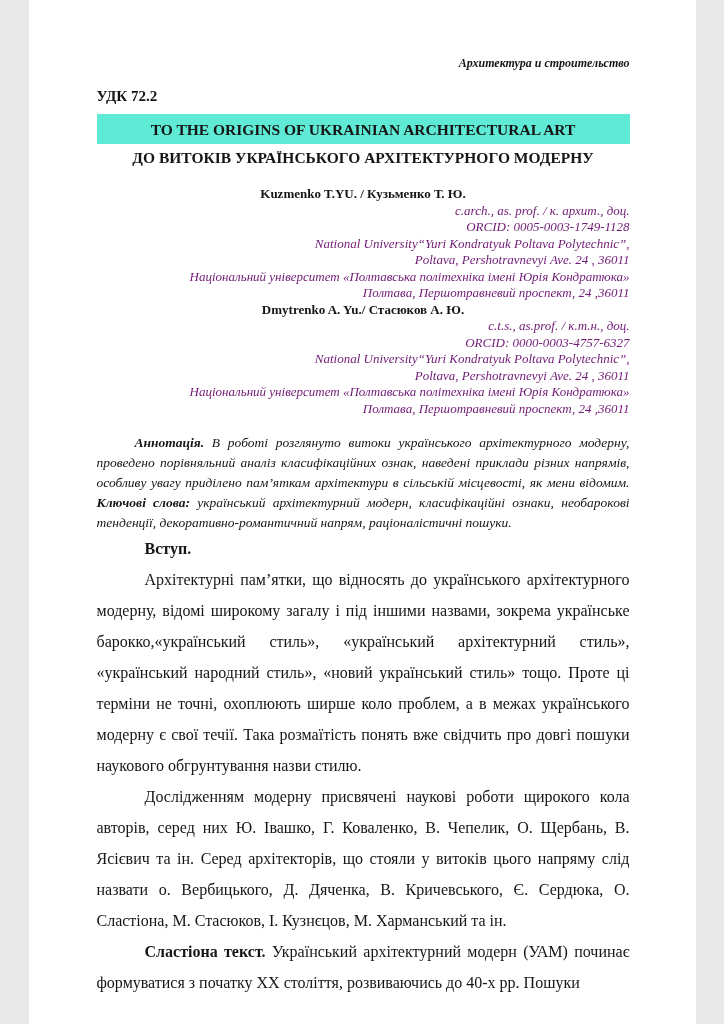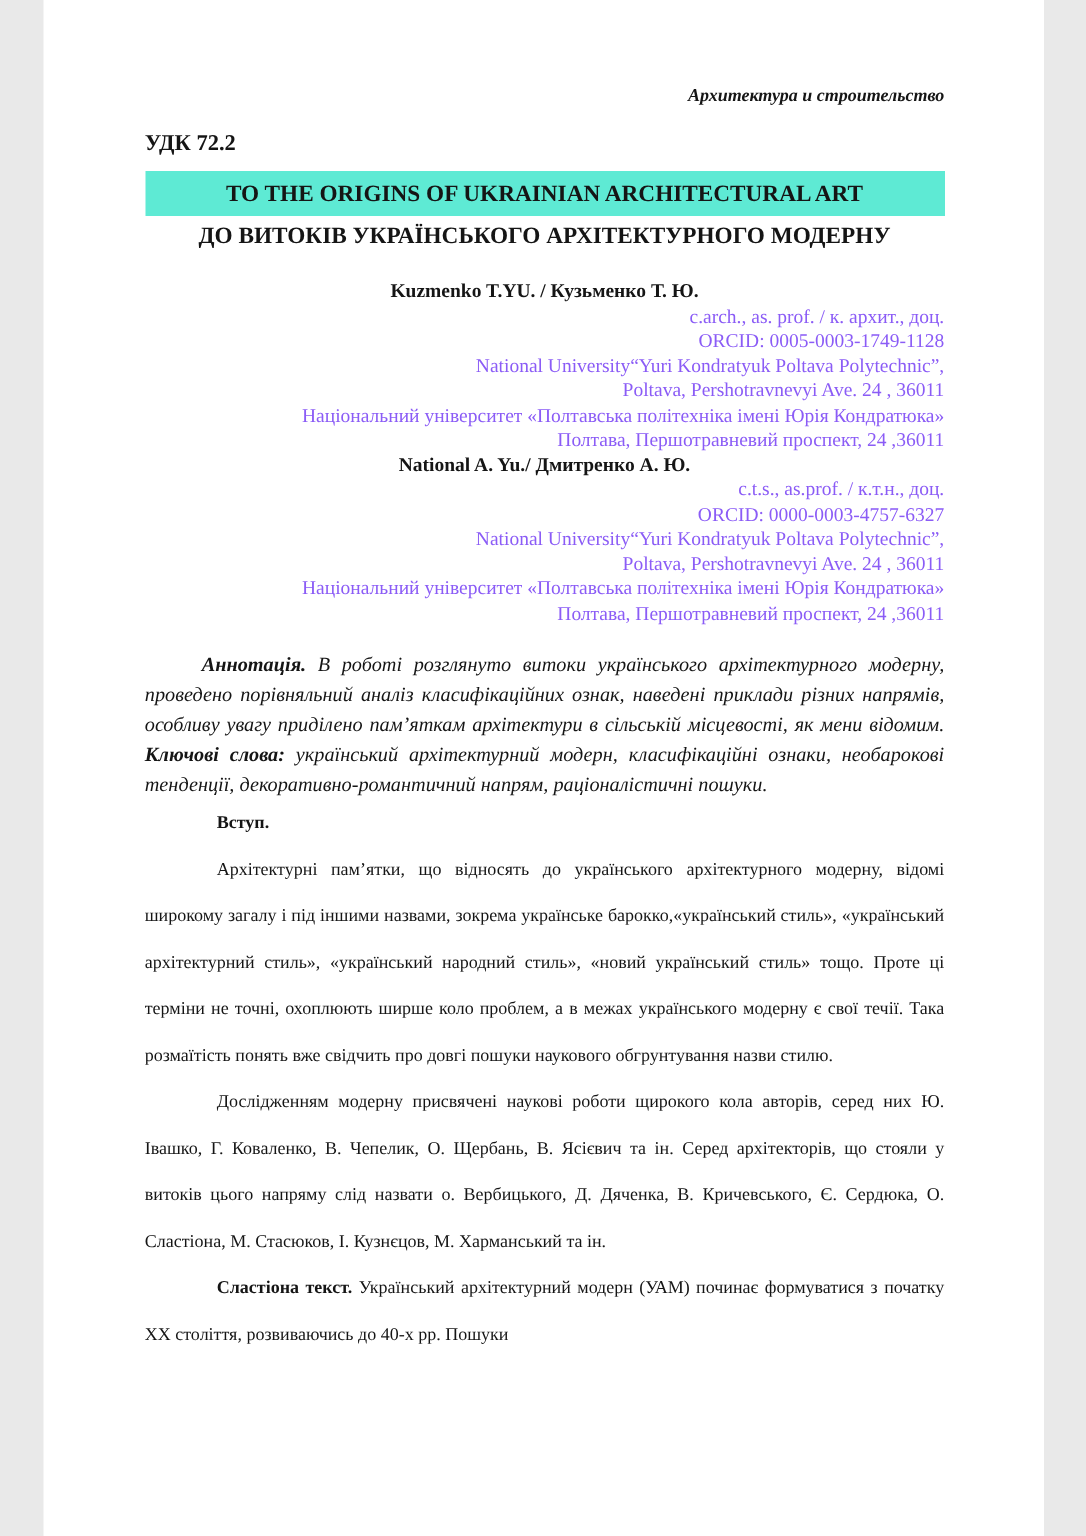--- a/index.html
+++ b/index.html
@@ -12,28 +12,28 @@
   .journal-header {
     text-align:right; font-style:italic; font-weight:bold;
     font-size:12px; line-height:14px; margin-bottom:16px;
   }
   .udc { font-weight:bold; font-size:15px; line-height:20px; margin-bottom:8px; }
   .title-block { text-align:center; font-weight:bold; font-size:15.5px; line-height:24px; margin-bottom:12px; }
   .title-en { background:#5eead4; padding:4px 0 2px 0; }
   .title-uk { padding:2px 0 4px 0; }
   .authors { text-align:right; font-size:13px; line-height:16.5px; }
   .author-line.bold { font-weight:bold; }
-  .author-line.italic { color:#8b5cf6; }
+  .author-line.italic { font-style:italic; color:#701a75; }
   .abstract {
     margin:16px 0 0 0; font-size:13.5px; line-height:20px;
     font-style:italic; text-align:justify; text-indent:38px;
   }
   .bi { font-weight:bold;margin-top:16px; }
   .body-p {
-    margin:0; font-size:12px; line-height:31px;
+    margin:0; font-size:16px; line-height:31px;
     text-align:justify; text-indent:48px;
   }
   .intro-heading { font-weight:bold; text-align:left; }
   .bold { font-weight:bold;text-align:center; }
 </style>
 </head>
 <body>
 
 <div class="page">
 
@@ -47,21 +47,21 @@
   </div>
 
   <div class="authors">
     <div class="author-line bold">Kuzmenko T.YU. / Кузьменко Т. Ю.</div>
     <div class="author-line italic">c.arch., as. prof. / к. архит., доц.</div>
     <div class="author-line italic">ORCID: 0005-0003-1749-1128</div>
     <div class="author-line italic">National University“Yuri Kondratyuk Poltava Polytechnic”,</div>
     <div class="author-line italic">Poltava, Pershotravnevyi Ave. 24 , 36011</div>
     <div class="author-line italic">Національний університет «Полтавська політехніка імені Юрія Кондратюка»</div>
     <div class="author-line italic">Полтава, Першотравневий проспект,  24 ,36011</div>
-    <div class="author-line bold">National A. Yu./ Дмитренко А. Ю.</div>
+    <div class="author-line bold">Dmytrenko A. Yu./ Стасюков А. Ю.</div>
     <div class="author-line italic">c.t.s., as.prof. / к.т.н., доц.</div>
     <div class="author-line italic">ORCID: 0000-0003-4757-6327</div>
     <div class="author-line italic">National University“Yuri Kondratyuk Poltava Polytechnic”,</div>
     <div class="author-line italic">Poltava, Pershotravnevyi Ave. 24 , 36011</div>
     <div class="author-line italic">Національний університет «Полтавська політехніка імені Юрія Кондратюка»</div>
     <div class="author-line italic">Полтава, Першотравневий проспект,  24 ,36011</div>
   </div>
 
   <p class="abstract"><span class="bi">Аннотація.</span><span> В роботі розглянуто витоки українського архітектурного модерну, проведено порівняльний аналіз класифікаційних ознак, наведені приклади різних напрямів, особливу увагу приділено пам’яткам архітектури в сільській місцевості, як мени відомим. </span><span class="bi">Ключові слова:</span><span> український архітектурний модерн, класифікаційні ознаки, необарокові тенденції, декоративно-романтичний напрям, раціоналістичні пошуки.</span></p>
 

